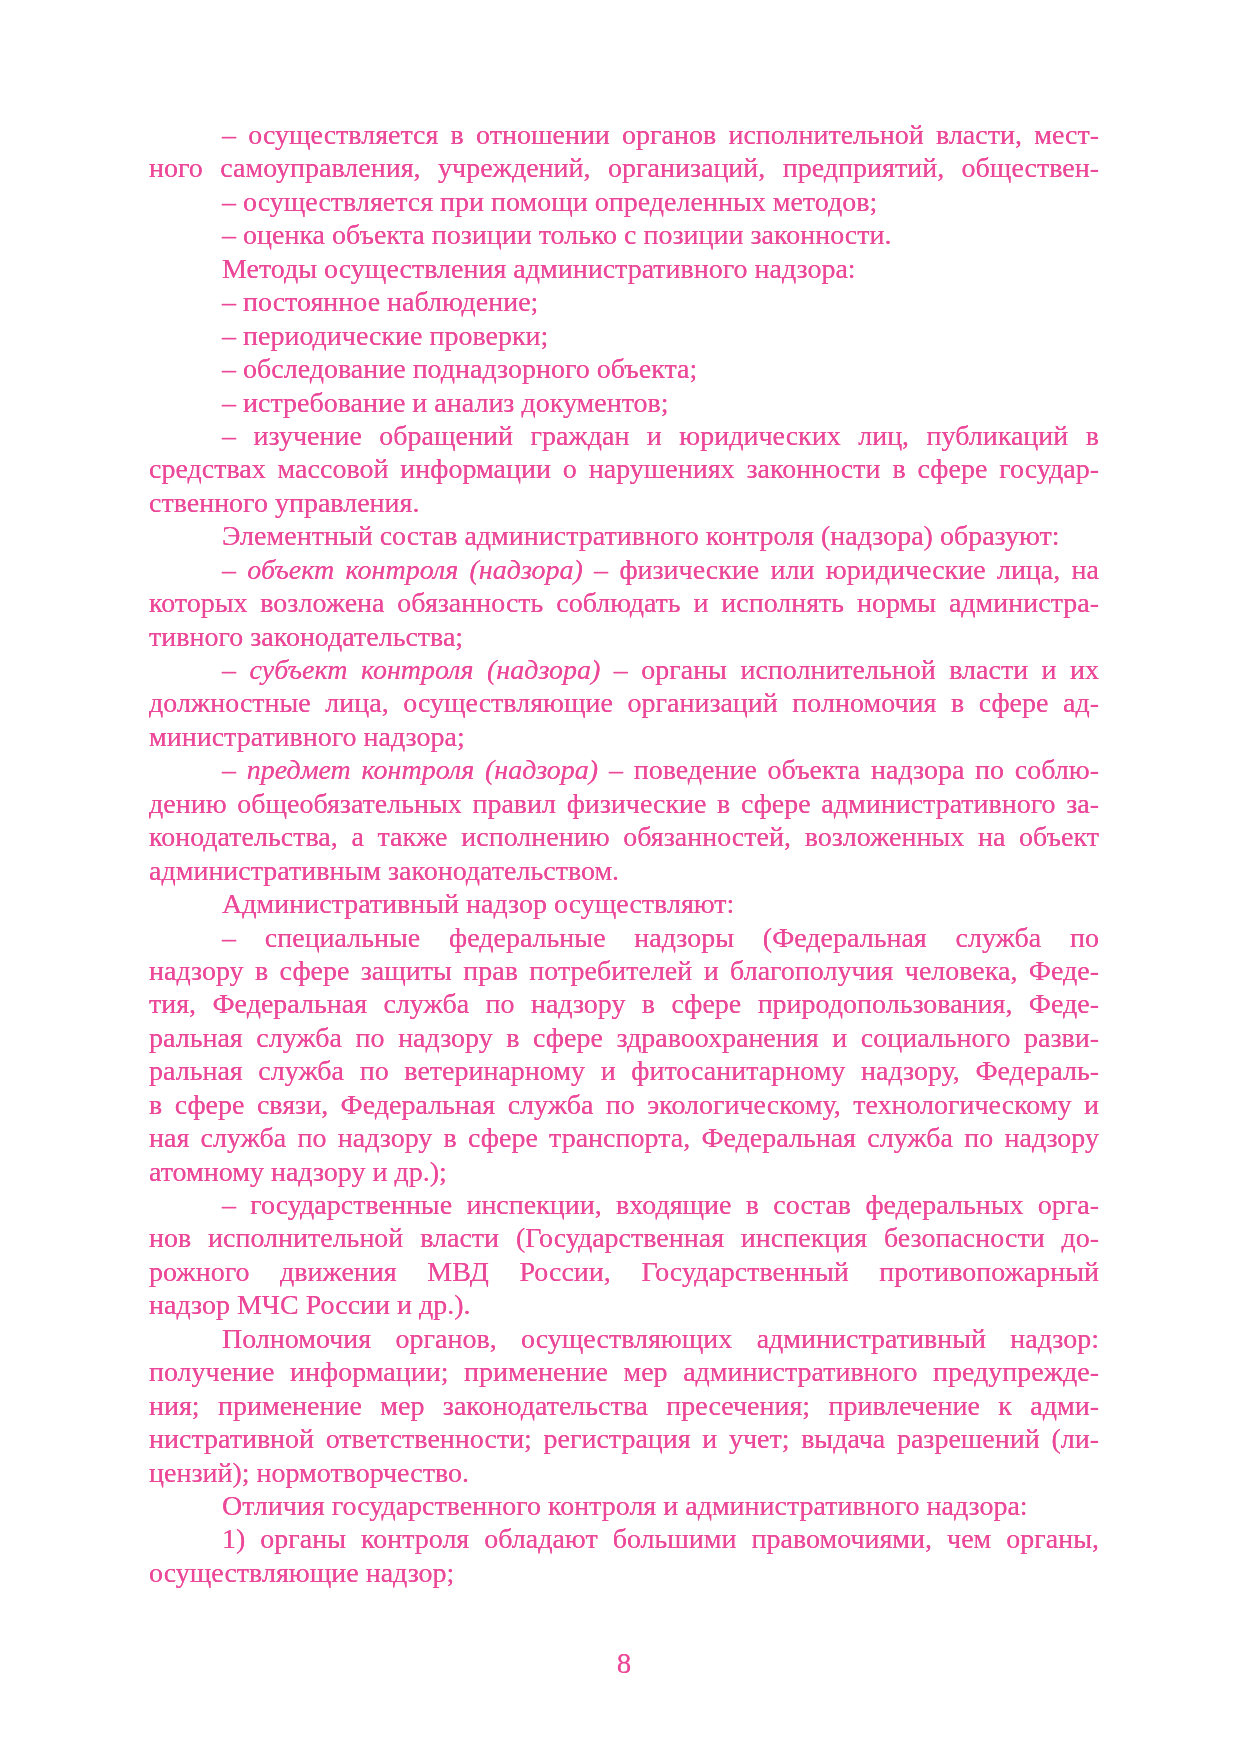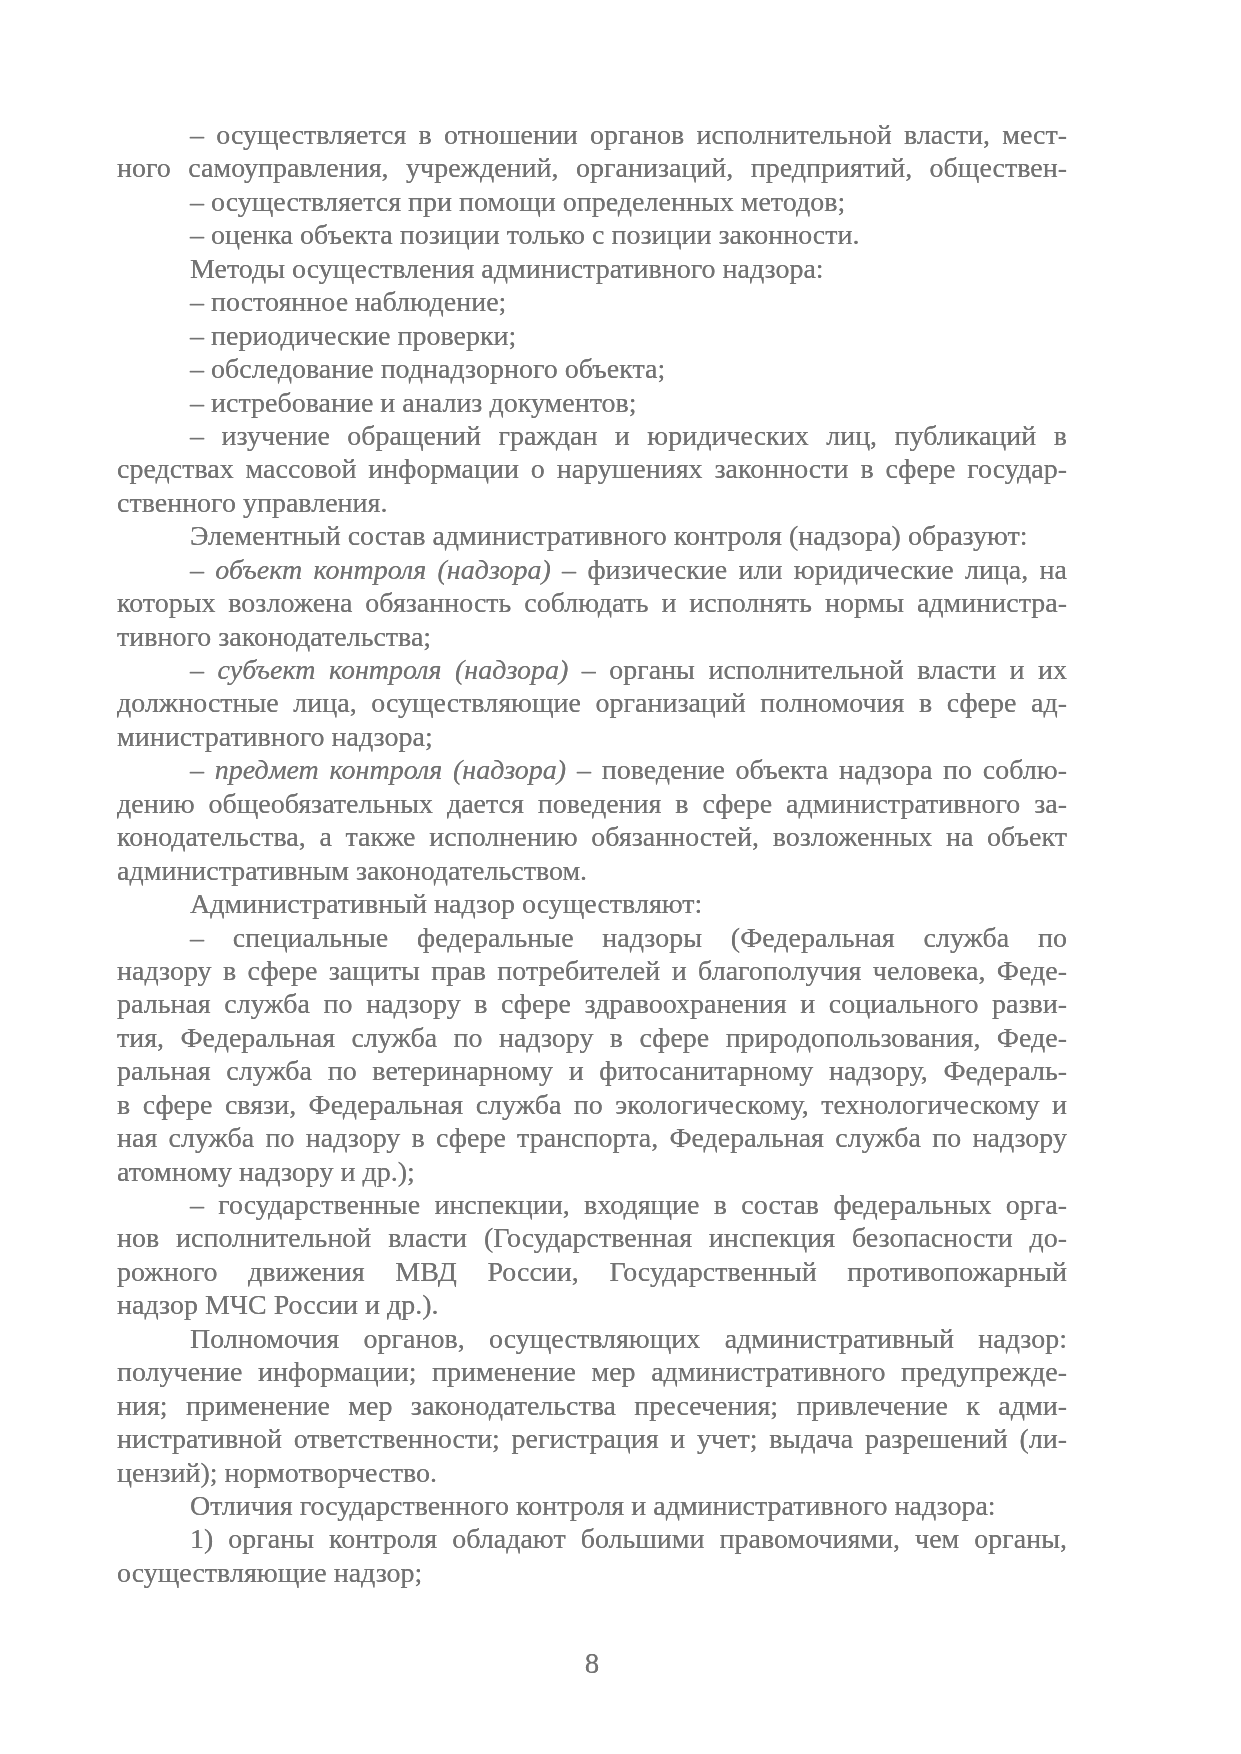--- a/index.html
+++ b/index.html
@@ -44,21 +44,21 @@
     width: 950px;
     text-align: center;
     font-size: 29px;
     line-height: 34px;
     text-shadow: 0 0 0.5px currentColor;
   }
 </style>
 </head>
 <body style="background: rgb(255, 255, 255);">
 
-<div class="page" style="color: #737373;">
+<div class="page" style="color: #ec4899; margin-left: 32px;">
   <div class="text-block">
       <div class="line first"><span>– осуществляется в отношении органов исполнительной власти, мест-</span></div>
       <div class="line"><span>ного самоуправления, учреждений, организаций, предприятий, обществен-</span></div>
       <div class="line first last"><span>– осуществляется при помощи определенных методов;</span></div>
       <div class="line first last"><span>– оценка объекта позиции только с позиции законности.</span></div>
       <div class="line first last"><span>Методы осуществления административного надзора:</span></div>
       <div class="line first last"><span>– постоянное наблюдение;</span></div>
       <div class="line first last"><span>– периодические проверки;</span></div>
       <div class="line first last"><span>– обследование поднадзорного объекта;</span></div>
       <div class="line first last"><span>– истребование и анализ документов;</span></div>
@@ -66,28 +66,28 @@
       <div class="line"><span>средствах массовой информации о нарушениях законности в сфере государ-</span></div>
       <div class="line last"><span>ственного управления.</span></div>
       <div class="line first last"><span>Элементный состав административного контроля (надзора) образуют:</span></div>
       <div class="line first"><span>– </span><span class="it">объект контроля (надзора)</span><span> – физические или юридические лица, на</span></div>
       <div class="line"><span>которых возложена обязанность соблюдать и исполнять нормы администра-</span></div>
       <div class="line last"><span>тивного законодательства;</span></div>
       <div class="line first"><span>– </span><span class="it">субъект контроля (надзора)</span><span> – органы исполнительной власти и их</span></div>
       <div class="line"><span>должностные лица, осуществляющие организаций полномочия в сфере ад-</span></div>
       <div class="line last"><span>министративного надзора;</span></div>
       <div class="line first"><span>– </span><span class="it">предмет контроля (надзора)</span><span> – поведение объекта надзора по соблю-</span></div>
-      <div class="line"><span>дению общеобязательных дается поведения в сфере административного за-</span></div>
+      <div class="line"><span>дению общеобязательных правил физические в сфере административного за-</span></div>
       <div class="line"><span>конодательства, а также исполнению обязанностей, возложенных на объект</span></div>
       <div class="line last"><span>административным законодательством.</span></div>
       <div class="line first last"><span>Административный надзор осуществляют:</span></div>
       <div class="line first"><span>– специальные федеральные надзоры (Федеральная служба по</span></div>
       <div class="line"><span>надзору в сфере защиты прав потребителей и благополучия человека, Феде-</span></div>
+      <div class="line"><span>тия, Федеральная служба по надзору в сфере природопользования, Феде-</span></div>
       <div class="line"><span>ральная служба по надзору в сфере здравоохранения и социального разви-</span></div>
-      <div class="line"><span>тия, Федеральная служба по надзору в сфере природопользования, Феде-</span></div>
       <div class="line"><span>ральная служба по ветеринарному и фитосанитарному надзору, Федераль-</span></div>
       <div class="line"><span>в сфере связи, Федеральная служба по экологическому, технологическому и</span></div>
       <div class="line"><span>ная служба по надзору в сфере транспорта, Федеральная служба по надзору</span></div>
       <div class="line last"><span>атомному надзору и др.);</span></div>
       <div class="line first"><span>– государственные инспекции, входящие в состав федеральных орга-</span></div>
       <div class="line"><span>нов исполнительной власти (Государственная инспекция безопасности до-</span></div>
       <div class="line"><span>рожного движения МВД России, Государственный противопожарный</span></div>
       <div class="line last"><span>надзор МЧС России и др.).</span></div>
       <div class="line first"><span>Полномочия органов, осуществляющих административный надзор:</span></div>
       <div class="line"><span>получение информации; применение мер административного предупрежде-</span></div>

